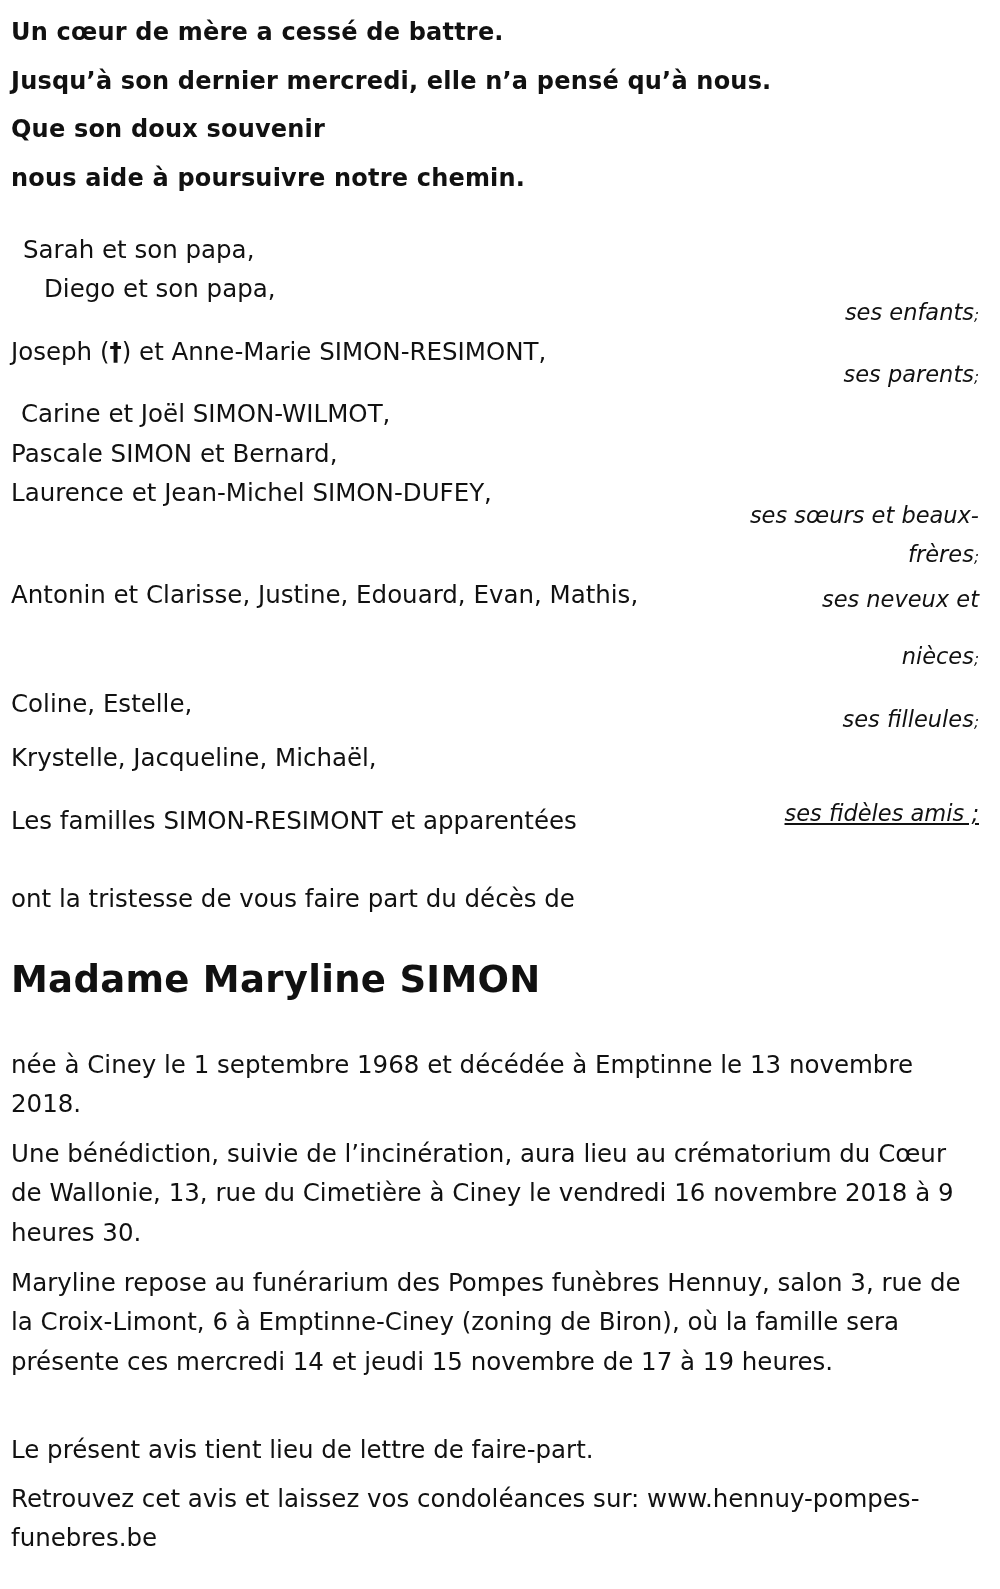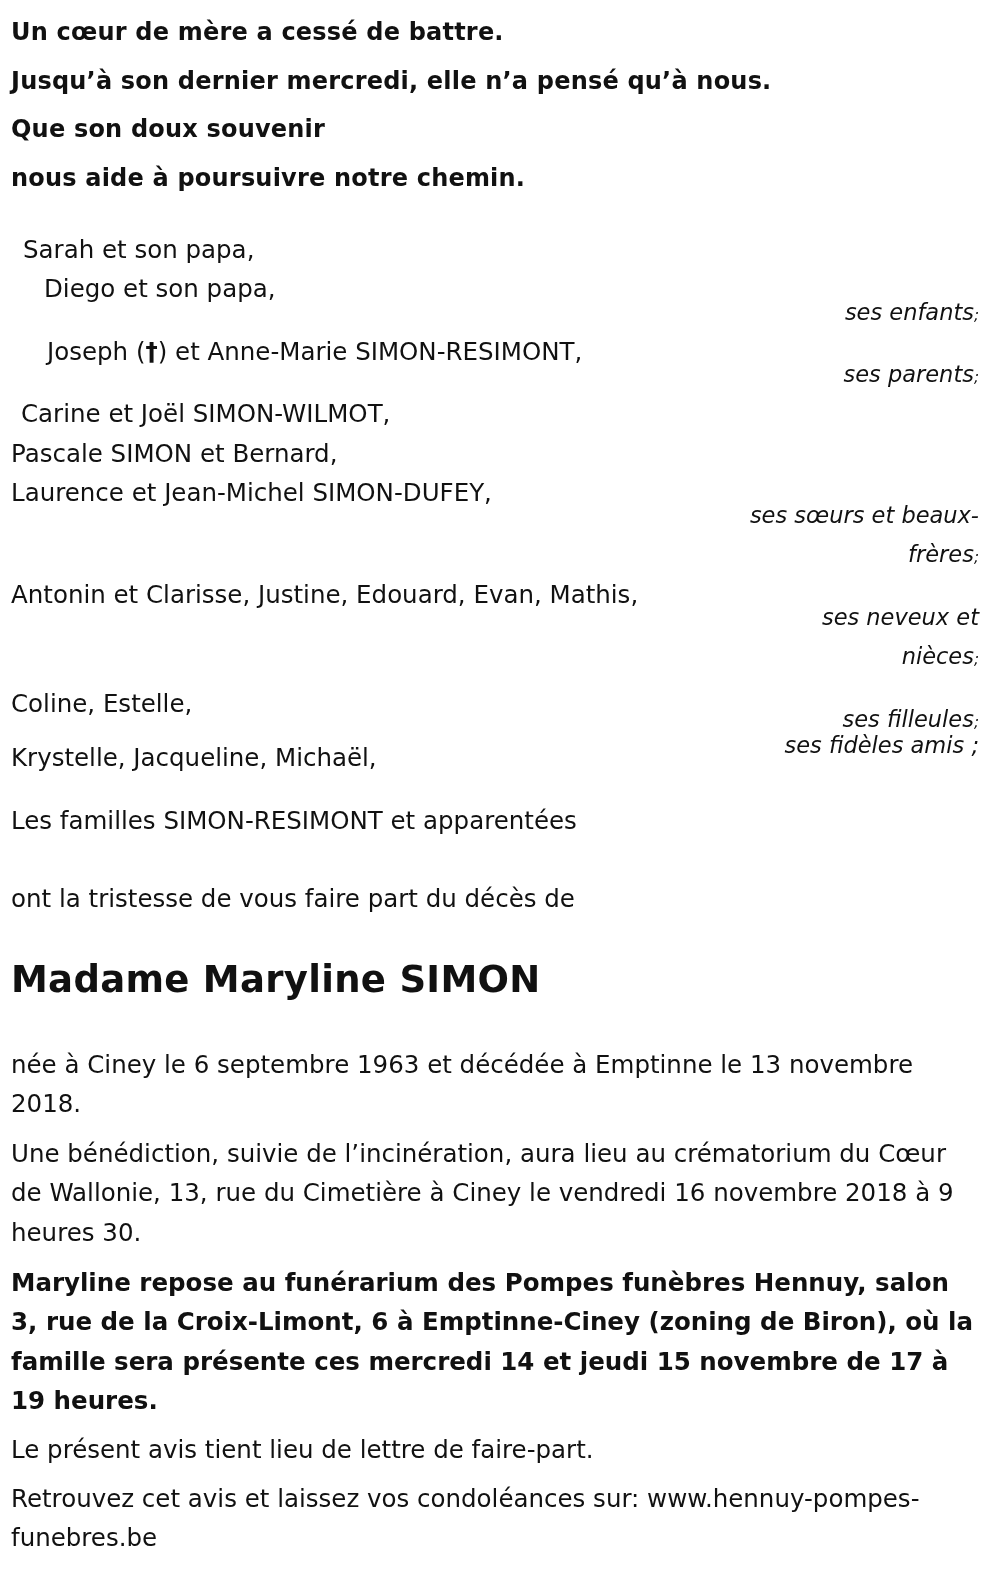--- a/index.html
+++ b/index.html
@@ -38,62 +38,62 @@
   .intro { font-size: 24.5px; }
   .deceased-name { font-weight: bold; font-size: 37px; letter-spacing: 0.3px; }
 
   .para {
     position: absolute;
     left: 0;
     width: 968px;
     font-size: 24.5px;
     line-height: 39.3px;
   }
-  .para.bold { font-weight: bold; }
+  .para.bold { font-weight: normal; }
   .dagger { font-weight: bold; }
 </style>
 </head>
 <body>
 
 <div class="page">
 
   <div class="poem">
     <div class="poem-line">Un cœur de mère a cessé de battre.</div>
     <div class="poem-line">Jusqu’à son dernier mercredi, elle n’a pensé qu’à nous.</div>
     <div class="poem-line">Que son doux souvenir</div>
     <div class="poem-line">nous aide à poursuivre notre chemin.</div>
   </div>
 
   <div class="abs name-line" style="left:0; top:230px;margin-left:12px;">Sarah et son papa,</div>
   <div class="abs name-line" style="left:0; top:269px;margin-left:33px;">Diego et son papa,</div>
   <div class="role" style="top:293px;"><span>ses enfants</span><span class="semi">;</span></div>
 
-  <div class="abs name-line" style="left:0; top:332px;margin-left:36px;"><span>Joseph (</span><span class="dagger">†</span><span>) et Anne-Marie SIMON-RESIMONT,</span></div>
+  <div class="abs name-line" style="left:0; top:332px;"><span>Joseph (</span><span class="dagger">†</span><span>) et Anne-Marie SIMON-RESIMONT,</span></div>
   <div class="role" style="top:355px;"><span>ses parents</span><span class="semi">;</span></div>
 
   <div class="abs name-line" style="left:10px; top:394px;">Carine et Joël SIMON-WILMOT,</div>
   <div class="abs name-line" style="left:0; top:434px;">Pascale SIMON et Bernard,</div>
   <div class="abs name-line" style="left:0; top:473px;">Laurence et Jean-Michel SIMON-DUFEY,</div>
   <div class="role" style="top:496px;">ses sœurs et beaux-</div>
   <div class="role" style="top:535px;margin-left:21px;"><span>frères</span><span class="semi">;</span></div>
 
   <div class="abs name-line" style="left:0; top:575px;">Antonin et Clarisse, Justine, Edouard, Evan, Mathis,</div>
-  <div class="role" style="top:598px;text-align:right;">ses neveux et</div>
+  <div class="role" style="top:580px;text-align:right;">ses neveux et</div>
   <div class="role" style="top:637px;"><span>nièces</span><span class="semi">;</span></div>
 
   <div class="abs name-line" style="left:0; top:676px;margin-top:8px;">Coline, Estelle,</div>
   <div class="role" style="top:700px;"><span>ses filleules</span><span class="semi">;</span></div>
 
   <div class="abs name-line" style="left:0; top:738px;">Krystelle, Jacqueline, Michaël,</div>
-  <div class="role" style="top:726px;">ses fidèles amis ;</div>
+  <div class="role" style="top:794px;text-decoration:underline;">ses fidèles amis ;</div>
 
   <div class="abs name-line" style="left:0; top:801px;text-align:center;">Les familles SIMON-RESIMONT et apparentées</div>
 
   <div class="abs intro" style="left:0; top:884px;">ont la tristesse de vous faire part du décès de</div>
   <div class="abs deceased-name" style="left:0; top:958px;">Madame Maryline SIMON</div>
 
-  <div class="para" style="top:1045px;">née à Ciney le 6 septembre 1963 et décédée à Emptinne le 13 novembre 2018.</div>
+  <div class="para" style="top:1045px;">née à Ciney le 1 septembre 1968 et décédée à Emptinne le 13 novembre 2018.</div>
   <div class="para" style="top:1134px;">Une bénédiction, suivie de l’incinération, aura lieu au crématorium du Cœur de Wallonie, 13, rue du Cimetière à Ciney le vendredi 16 novembre 2018 à 9 heures 30.</div>
   <div class="para bold" style="top:1263px;">Maryline repose au funérarium des Pompes funèbres Hennuy, salon 3, rue de la Croix-Limont, 6 à Emptinne-Ciney (zoning de Biron), où la famille sera présente ces mercredi 14 et jeudi 15 novembre de 17 à 19 heures.</div>
   <div class="para" style="top:1430px;">Le présent avis tient lieu de lettre de faire-part.</div>
   <div class="para" style="top:1479px;">Retrouvez cet avis et laissez vos condoléances sur: www.hennuy-pompes-funebres.be</div>
 
 </div>
 
 </body></html>

